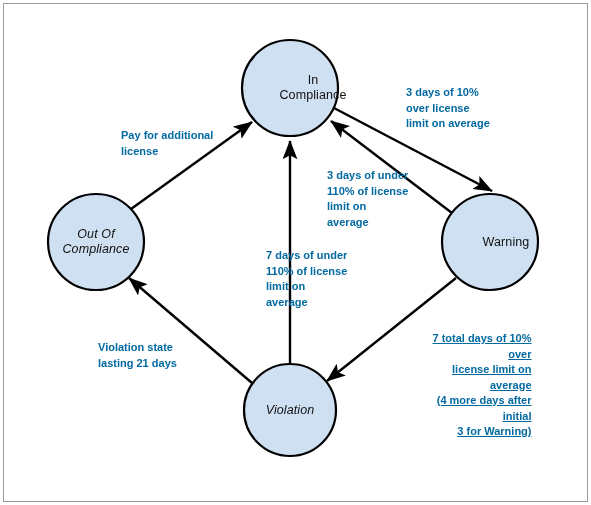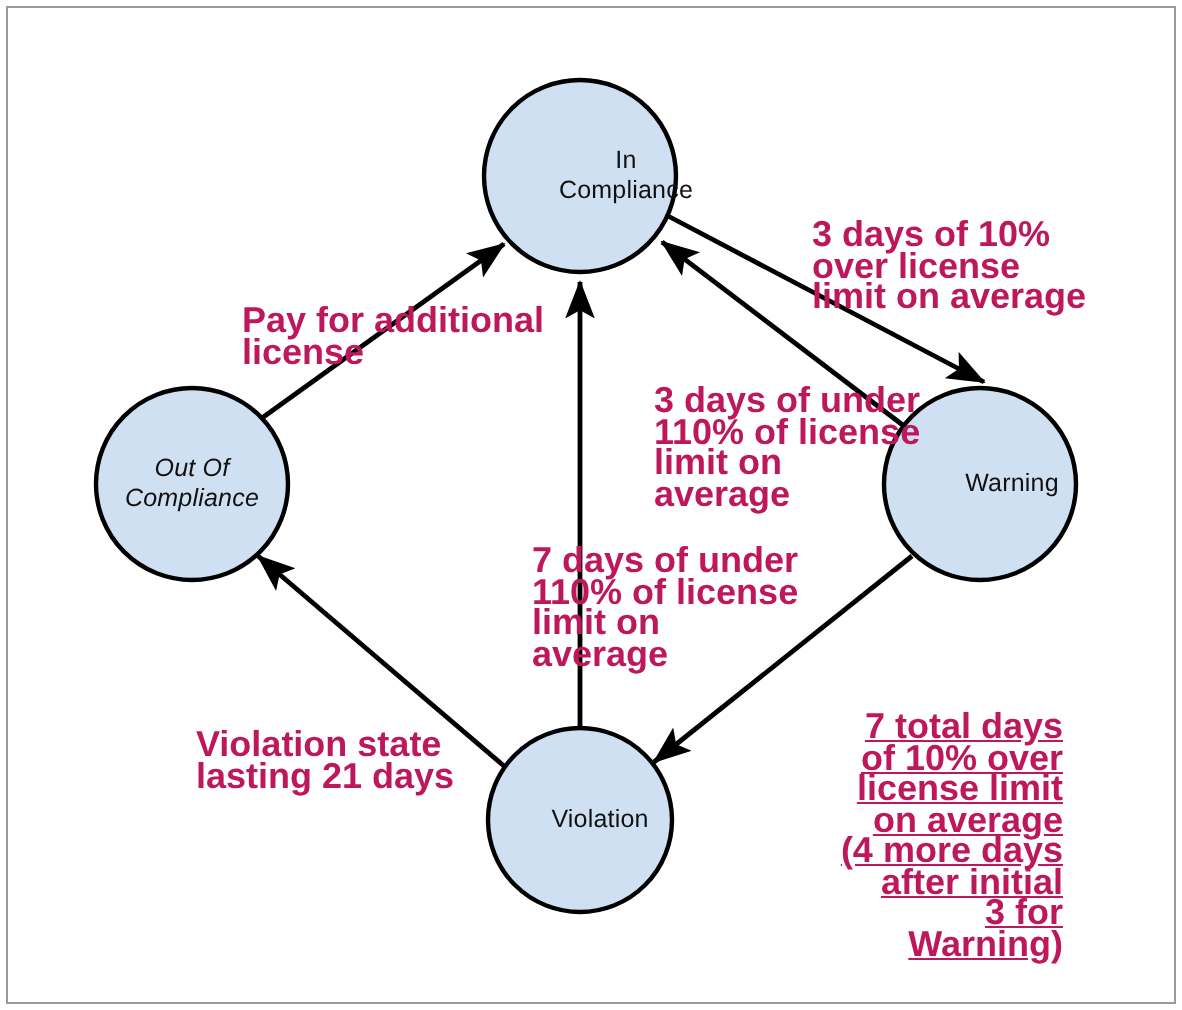--- a/index.html
+++ b/index.html
@@ -54,26 +54,25 @@
     pointer-events: none;
     white-space: pre-line;
   }
   .edge-line {
     stroke: #000000;
     stroke-width: 2.4;
     fill: none;
   }
   .edge-label {
     position: absolute;
-    font-size: 18px;
+    font-size: 11px;
     line-height: 15.5px;
-    color: #be185d;
+    color: #0369a1;
     font-weight: 700;
     white-space: pre-line;
-    margin-top: 25px;
   }
   .edge-label.left-align { text-align: left; }
   .edge-label.center-align { text-align: right; transform: translateX(-50%); text-decoration: underline; }
 </style>
 </head>
 <body>
 
 <div id="canvas">
   <div id="frame"></div>
 
@@ -100,21 +99,21 @@
     <circle class="node-circle" cx="96" cy="242" r="48"></circle>
     <circle class="node-circle" cx="490" cy="242" r="48"></circle>
     <circle class="node-circle" cx="290" cy="410" r="46"></circle>
   </svg>
 
   <div class="node-label" style="left:290px; top:88px;margin-left:23px;">In
 Compliance</div>
   <div class="node-label" style="left:96px; top:242px;font-style:italic;">Out Of
 Compliance</div>
   <div class="node-label" style="left:506px; top:242px;">Warning</div>
-  <div class="node-label" style="left:300px; top:410px;">Violation</div>
+  <div class="node-label" style="left:290px; top:410px;font-style:italic;">Violation</div>
 
   <div class="edge-label left-align" style="left:406px; top:85px;">3 days of 10%
 over license
 limit on average</div>
   <div class="edge-label left-align" style="left:327px; top:168px;">3 days of under
 110% of license
 limit on
 average</div>
   <div class="edge-label center-align" style="left:472px; top:331px;">7 total days of 10% over
 license limit on average

